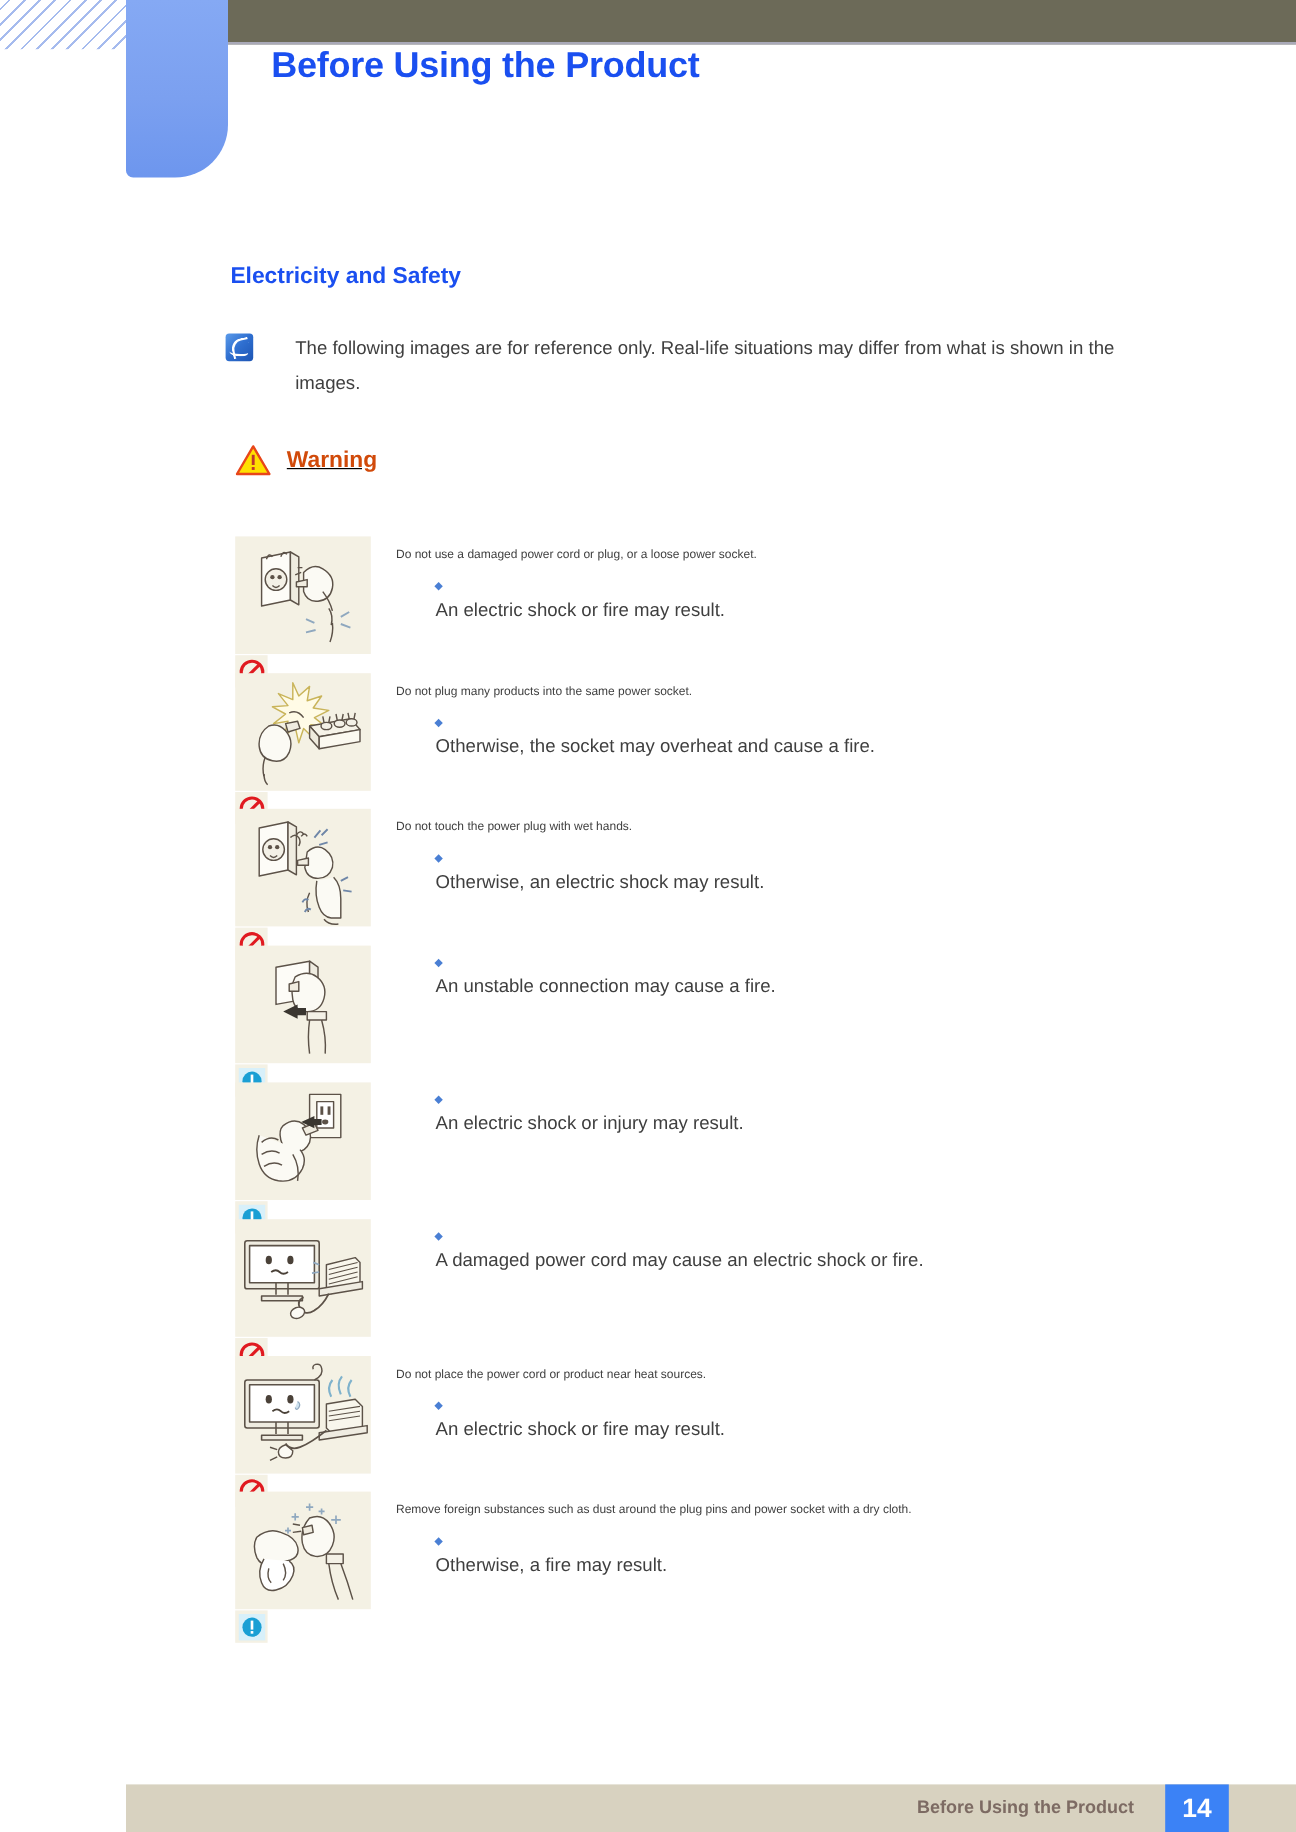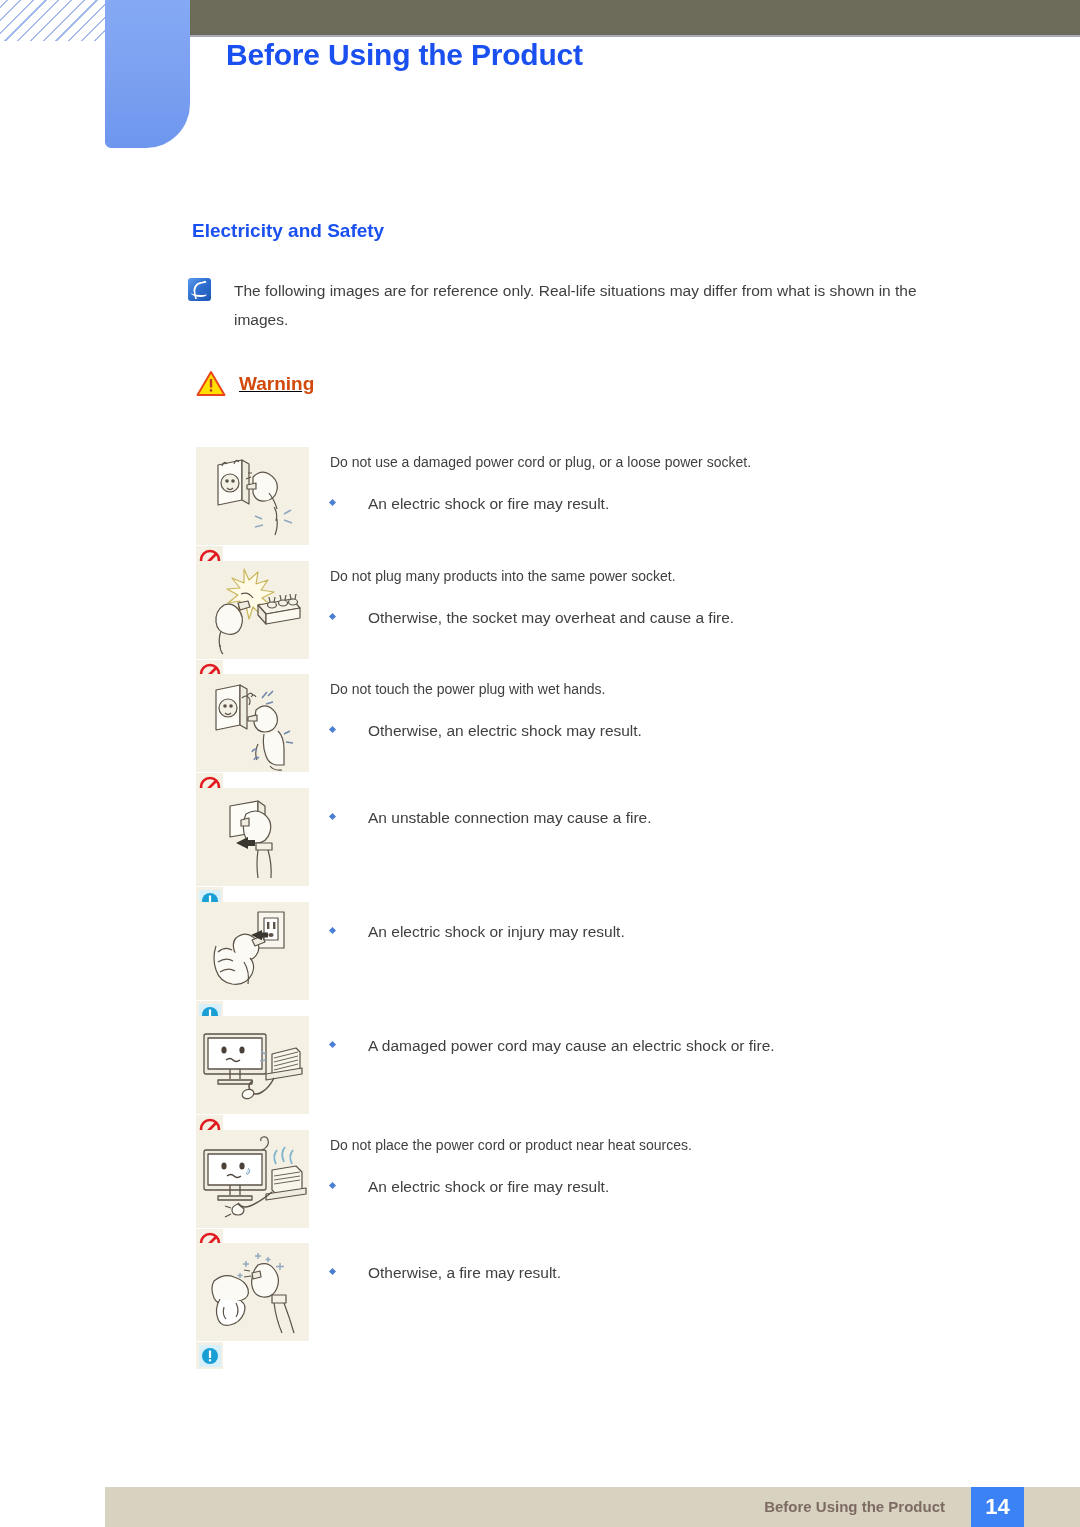--- a/index.html
+++ b/index.html
@@ -87,21 +87,21 @@
   }
   .note-icon::after {
     content: "";
     position: absolute;
     left: 3px; bottom: 4px;
     width: 16px; height: 5px;
     border-bottom: 2px solid #ffffff;
     border-radius: 0 0 40% 60%;
   }
   .note-text {
-    margin-left: 23px;
+    margin-left: 35px;
     font-size: 15.5px;
     line-height: 29px;
     color: #3f3f3f;
   }
 
   .warning-row {
     position: absolute;
     left: 196px; top: 370px;
     display: flex;
     align-items: center;
@@ -142,29 +142,30 @@
     display: flex;
     align-items: center;
     justify-content: center;
   }
   .badge svg { display: block; }
   .item-text {
     margin-left: 21px;
     padding-top: 2px;
   }
   .line1 {
-    font-size: 14px;
+    font-size: 10px;
     line-height: 27px;
     color: #3f3f3f;
     max-width: 650px;
   }
   .bullet-row {
     display: flex;
     align-items: baseline;
     margin-top: 14px;
+    flex-direction: column;
   }
   .bullet-dot {
     flex: 0 0 auto;
     width: 5px; height: 5px;
     background: #4a7fd4;
     transform: rotate(45deg);
     position: relative;
     top: -4px;
   }
   .bullet-text {
@@ -527,20 +528,21 @@
   </div>
   <div class="badge">
     <svg width="24" height="24" viewBox="0 0 24 24">
       <rect x="1" y="1" width="22" height="22" fill="#d8f0fa"></rect>
       <circle cx="12" cy="12" r="8" fill="#1a9fd4"></circle>
       <rect x="10.9" y="6.5" width="2.2" height="7.5" fill="#ffffff"></rect>
       <rect x="10.9" y="15.2" width="2.2" height="2.2" fill="#ffffff"></rect>
     </svg>
   </div>
   <div class="item-text">
+    <div class="line1">Remove foreign substances such as dust around the plug pins and power socket with a dry cloth.</div>
     <div class="bullet-row">
       <span class="bullet-dot"></span>
       <span class="bullet-text">Otherwise, a fire may result.</span>
     </div>
   </div>
 </div>
 
 <div class="footer">
   <div class="footer-text">Before Using the Product</div>
   <div class="footer-page">14</div>

